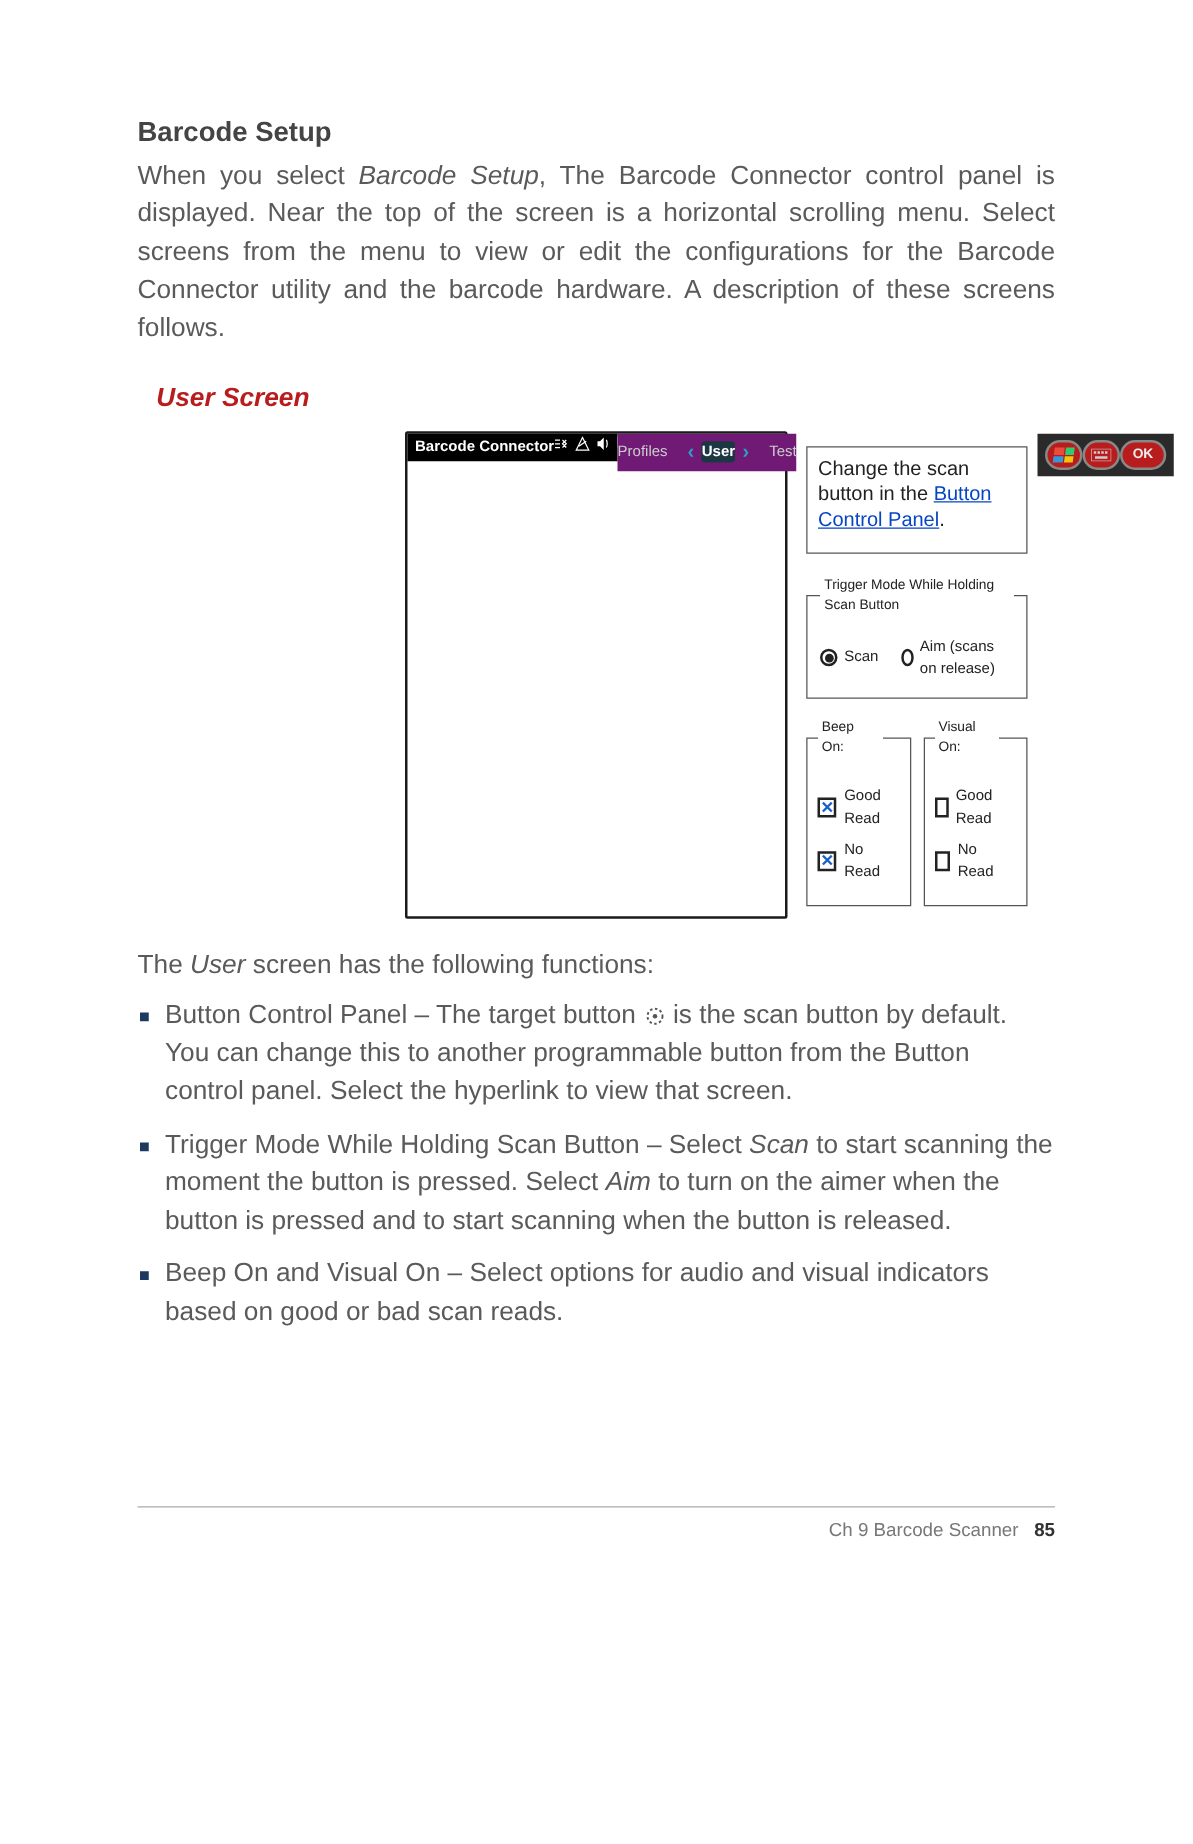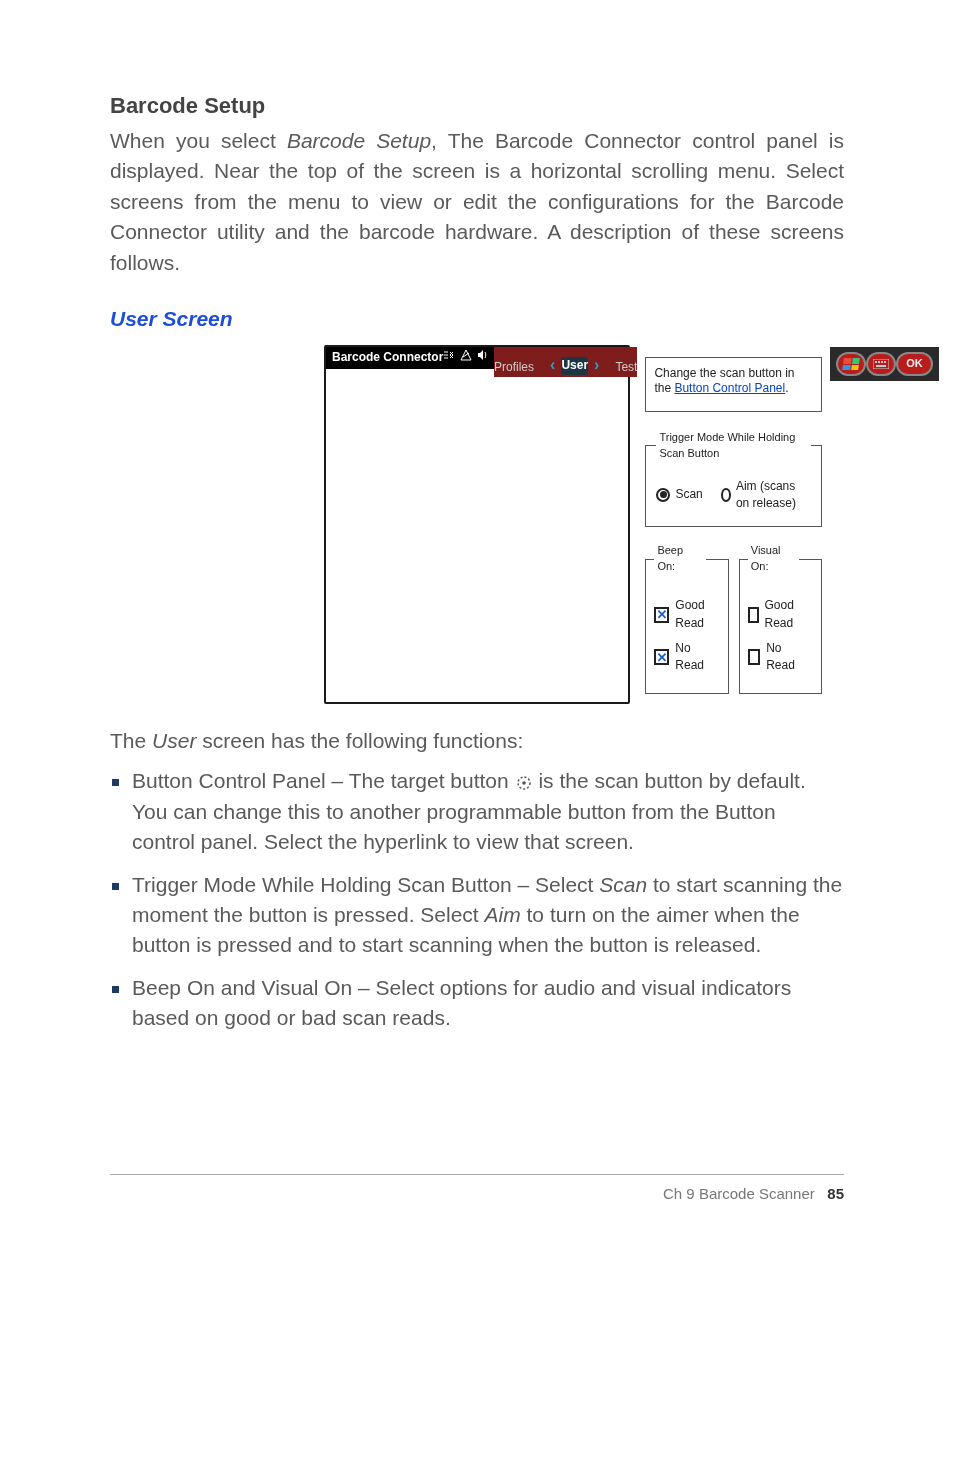--- a/index.html
+++ b/index.html
@@ -18,24 +18,25 @@
     margin-bottom: 4px;
   }
   p[data-name="intro-para"] {
     font-size: 21px;
     text-align: justify;
   }
   .user-screen-label {
     font-size: 21px;
     font-style: italic;
     font-weight: bold;
-    color: #1d4ed8;
+    color: #b91c1c;
     margin-top: 26px;
     margin-bottom: 10px;
     font-family: "Century Gothic", sans-serif;
+    margin-left: 15px;
   }
   .screenshot-wrap {
     display: flex;
     justify-content: center;
     margin: 8px 0 22px 0;
   }
   .device {
     width: 306px;
     border: 2px solid #1a1a1a;
     border-radius: 2px;
@@ -53,24 +54,24 @@
     align-items: center;
     padding: 0 6px;
     font-weight: bold;
     font-size: 12px;
   }
   .title-bar .app-title { flex: 0 0 auto; }
   .title-bar .spacer { flex: 1; }
   .title-bar .status-icons { display: flex; gap: 5px; align-items: flex-start; text-decoration: underline; }
   .title-bar .status-icons span { display: inline-flex; align-items: center; }
   .nav-bar {
-    background: #7f1d1d;
+    background: #701a75;
     height: 30px;
     display: flex;
-    align-items: flex-end;
+    align-items: center;
     color: #ccc;
     font-size: 12px;
   }
   .nav-seg {
     flex: 1;
     display: flex;
     align-items: center;
     justify-content: center;
     position: relative;
   }
@@ -89,21 +90,21 @@
     font-size: 16px;
     padding: 0 6px;
   }
   .device-body {
     padding: 10px 8px 8px 8px;
   }
   .info-box {
     border: 1px solid #555;
     padding: 8px 8px 14px 8px;
     margin-bottom: 18px;
-    font-size: 12px;
+    font-size: 16px;
     line-height: 1.3;
   }
   .info-box a { color: #0645c4; text-decoration: underline; }
   fieldset.trigger-mode {
     border: 1px solid #555;
     padding: 16px 10px 14px 10px;
     margin-bottom: 16px;
   }
   fieldset legend {
     font-size: 11px;

